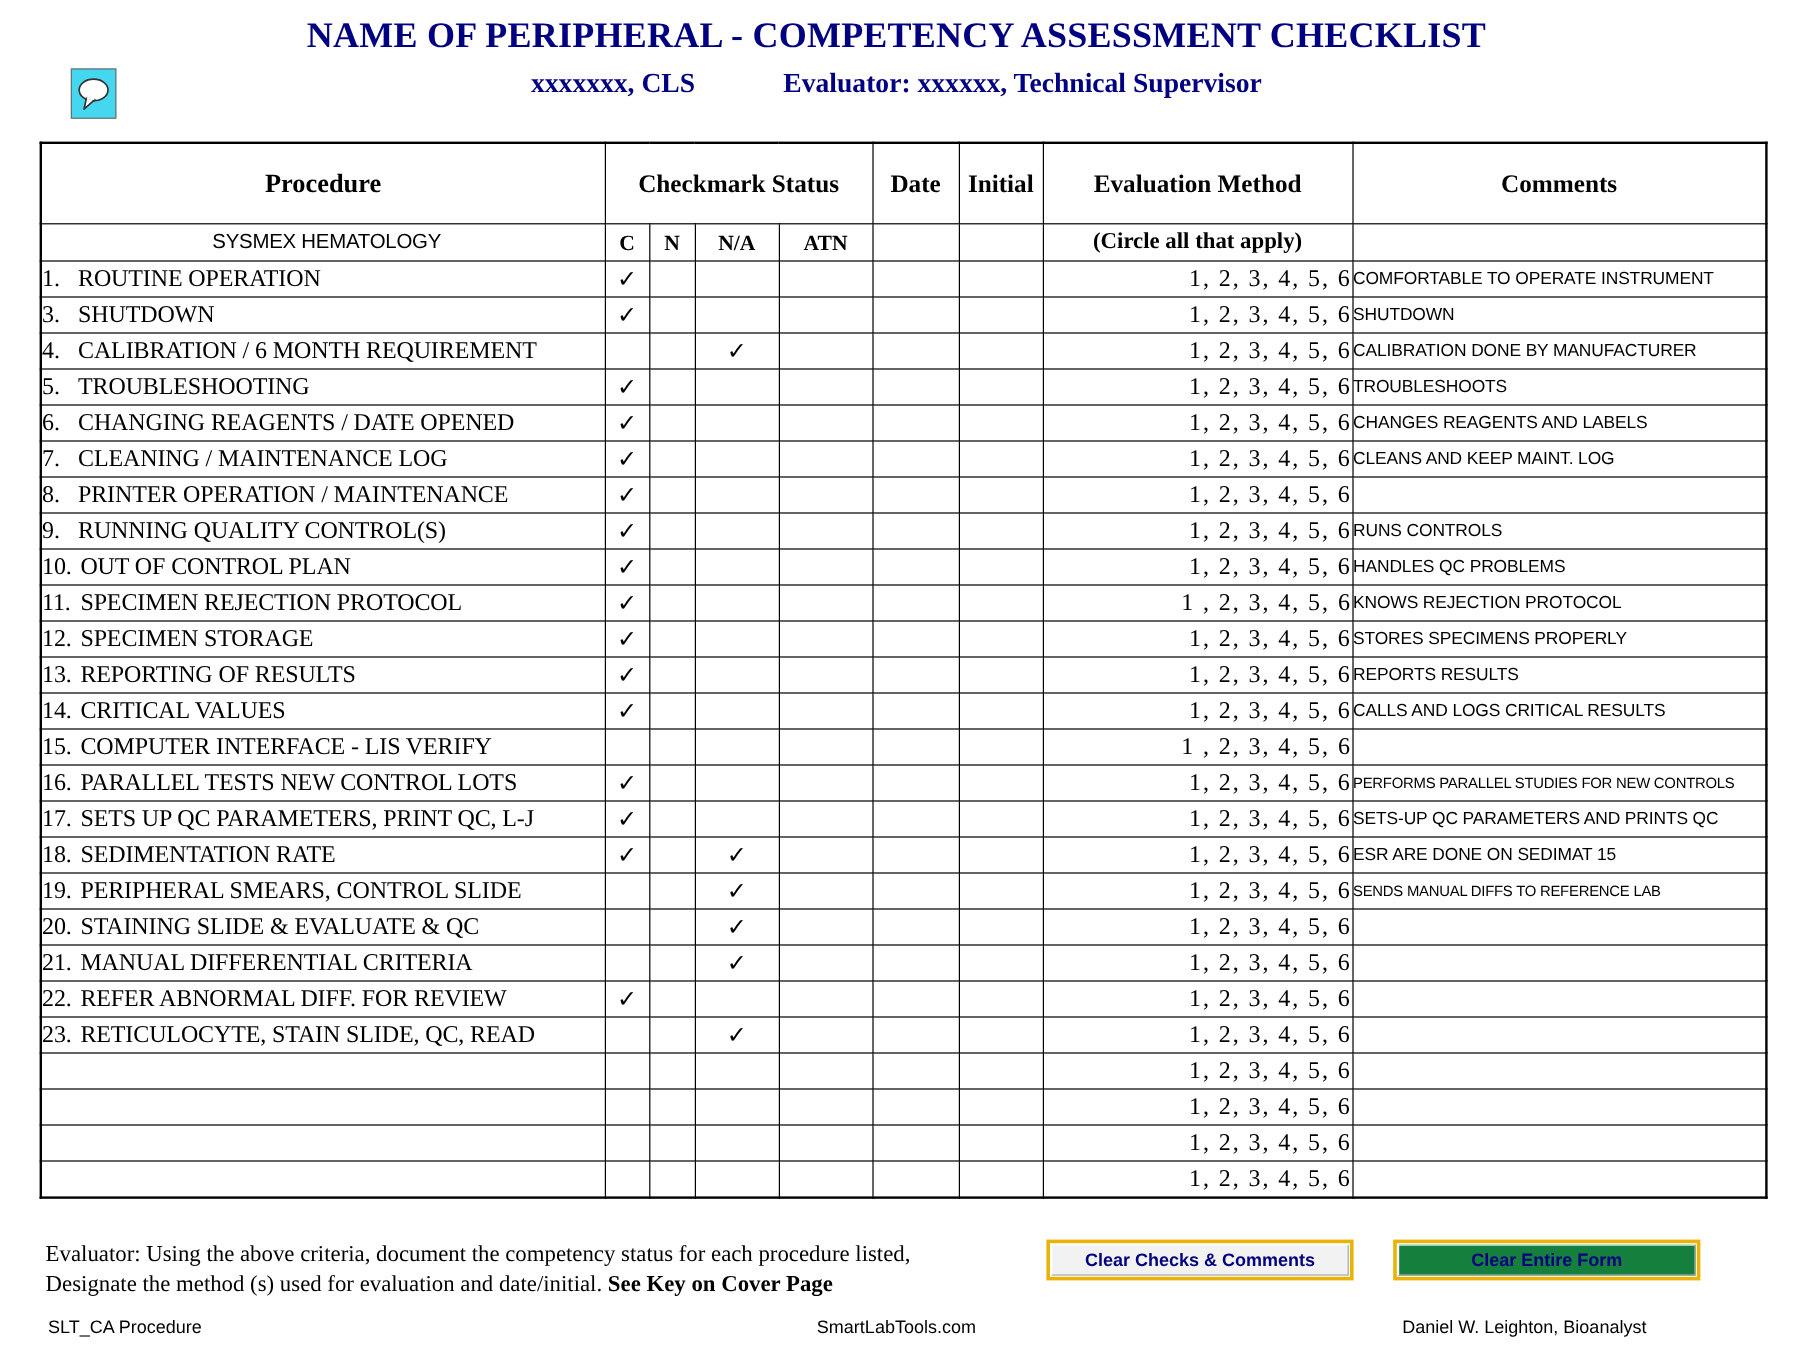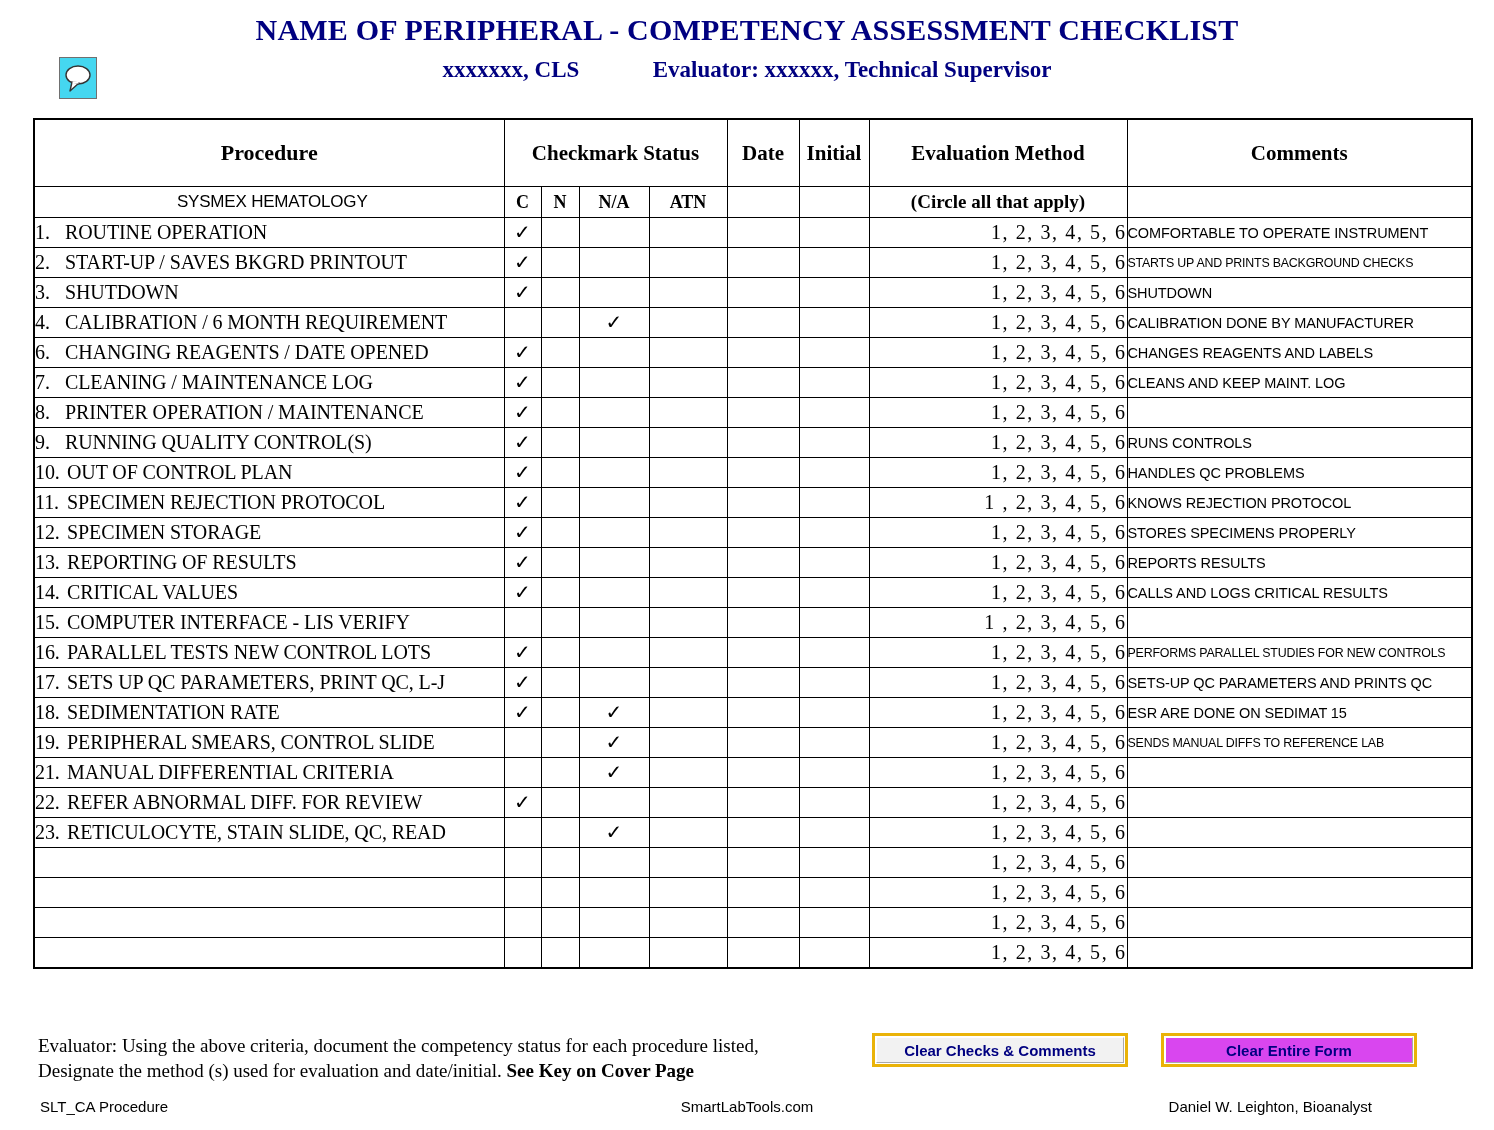--- a/index.html
+++ b/index.html
@@ -119,21 +119,21 @@
     box-sizing:border-box;
   }
   .btn-clear-checks{left:872px;top:1033px;width:256px;height:34px;background:#fff;}
   .btn-clear-checks .inner{
     background:#f2f2f2;
     border-top:1px solid #ffffff;border-left:1px solid #ffffff;
     border-right:1px solid #a9a9a9;border-bottom:1px solid #a9a9a9;
   }
   .btn-clear-form{left:1161px;top:1033px;width:256px;height:34px;background:#fff;}
   .btn-clear-form .inner{
-    background:#d946ef;
+    background:#15803d;
     border-top:1px solid #ffffff;border-left:1px solid #ffffff;
     border-right:1px solid #a9a9a9;border-bottom:1px solid #a9a9a9;
   }
 
   .foot-bar{
     position:absolute;left:0;top:1098px;width:1494px;height:24px;
     font-family:"Liberation Sans",sans-serif;font-size:15px;color:#000;
   }
   .foot-bar .fl{position:absolute;left:40px;}
   .foot-bar .fc{position:absolute;left:0;width:1494px;text-align:center;}
@@ -201,51 +201,51 @@
             <td class="check"><span class="mark">✓</span></td>
             <td class="check"></td>
             <td class="check"></td>
             <td class="check"></td>
             <td></td>
             <td></td>
             <td class="eval">1,  2,  3,  4,  5,  6</td>
             <td class="comment">COMFORTABLE TO OPERATE INSTRUMENT</td>
           </tr>
           <tr class="datarow">
-            <td class="proc"><span class="num">2.</span><span>START-UP / SAVES BKGRD PRINTOUT</span></td>
-            <td class="check"><span class="mark">✓</span></td>
-            <td class="check"></td>
-            <td class="check"></td>
-            <td class="check"></td>
-            <td></td>
-            <td></td>
-            <td class="eval">1,  2,  3,  4,  5,  6</td>
-            <td class="comment small">STARTS UP AND PRINTS BACKGROUND CHECKS</td>
-          </tr>
-          <tr class="datarow">
             <td class="proc"><span class="num">3.</span><span>SHUTDOWN</span></td>
             <td class="check"><span class="mark">✓</span></td>
             <td class="check"></td>
             <td class="check"></td>
             <td class="check"></td>
             <td></td>
             <td></td>
             <td class="eval">1,  2,  3,  4,  5,  6</td>
             <td class="comment">SHUTDOWN</td>
           </tr>
           <tr class="datarow">
             <td class="proc"><span class="num">4.</span><span>CALIBRATION / 6 MONTH REQUIREMENT</span></td>
             <td class="check"></td>
             <td class="check"></td>
             <td class="check"><span class="mark">✓</span></td>
             <td class="check"></td>
             <td></td>
             <td></td>
             <td class="eval">1,  2,  3,  4,  5,  6</td>
             <td class="comment">CALIBRATION DONE BY MANUFACTURER</td>
+          </tr>
+          <tr class="datarow">
+            <td class="proc"><span class="num">5.</span><span>TROUBLESHOOTING</span></td>
+            <td class="check"><span class="mark">✓</span></td>
+            <td class="check"></td>
+            <td class="check"></td>
+            <td class="check"></td>
+            <td></td>
+            <td></td>
+            <td class="eval">1,  2,  3,  4,  5,  6</td>
+            <td class="comment">TROUBLESHOOTS</td>
           </tr>
           <tr class="datarow">
             <td class="proc"><span class="num">6.</span><span>CHANGING REAGENTS / DATE OPENED</span></td>
             <td class="check"><span class="mark">✓</span></td>
             <td class="check"></td>
             <td class="check"></td>
             <td class="check"></td>
             <td></td>
             <td></td>
             <td class="eval">1,  2,  3,  4,  5,  6</td>
@@ -386,20 +386,31 @@
           <tr class="datarow">
             <td class="proc"><span class="num wide">19.</span><span>PERIPHERAL SMEARS, CONTROL SLIDE</span></td>
             <td class="check"></td>
             <td class="check"></td>
             <td class="check"><span class="mark">✓</span></td>
             <td class="check"></td>
             <td></td>
             <td></td>
             <td class="eval">1,  2,  3,  4,  5,  6</td>
             <td class="comment small">SENDS MANUAL DIFFS TO REFERENCE LAB</td>
+          </tr>
+          <tr class="datarow">
+            <td class="proc"><span class="num wide">20.</span><span>STAINING SLIDE &amp; EVALUATE &amp; QC</span></td>
+            <td class="check"></td>
+            <td class="check"></td>
+            <td class="check"><span class="mark">✓</span></td>
+            <td class="check"></td>
+            <td></td>
+            <td></td>
+            <td class="eval">1,  2,  3,  4,  5,  6</td>
+            <td class="comment"></td>
           </tr>
           <tr class="datarow">
             <td class="proc"><span class="num wide">21.</span><span>MANUAL DIFFERENTIAL CRITERIA</span></td>
             <td class="check"></td>
             <td class="check"></td>
             <td class="check"><span class="mark">✓</span></td>
             <td class="check"></td>
             <td></td>
             <td></td>
             <td class="eval">1,  2,  3,  4,  5,  6</td>

